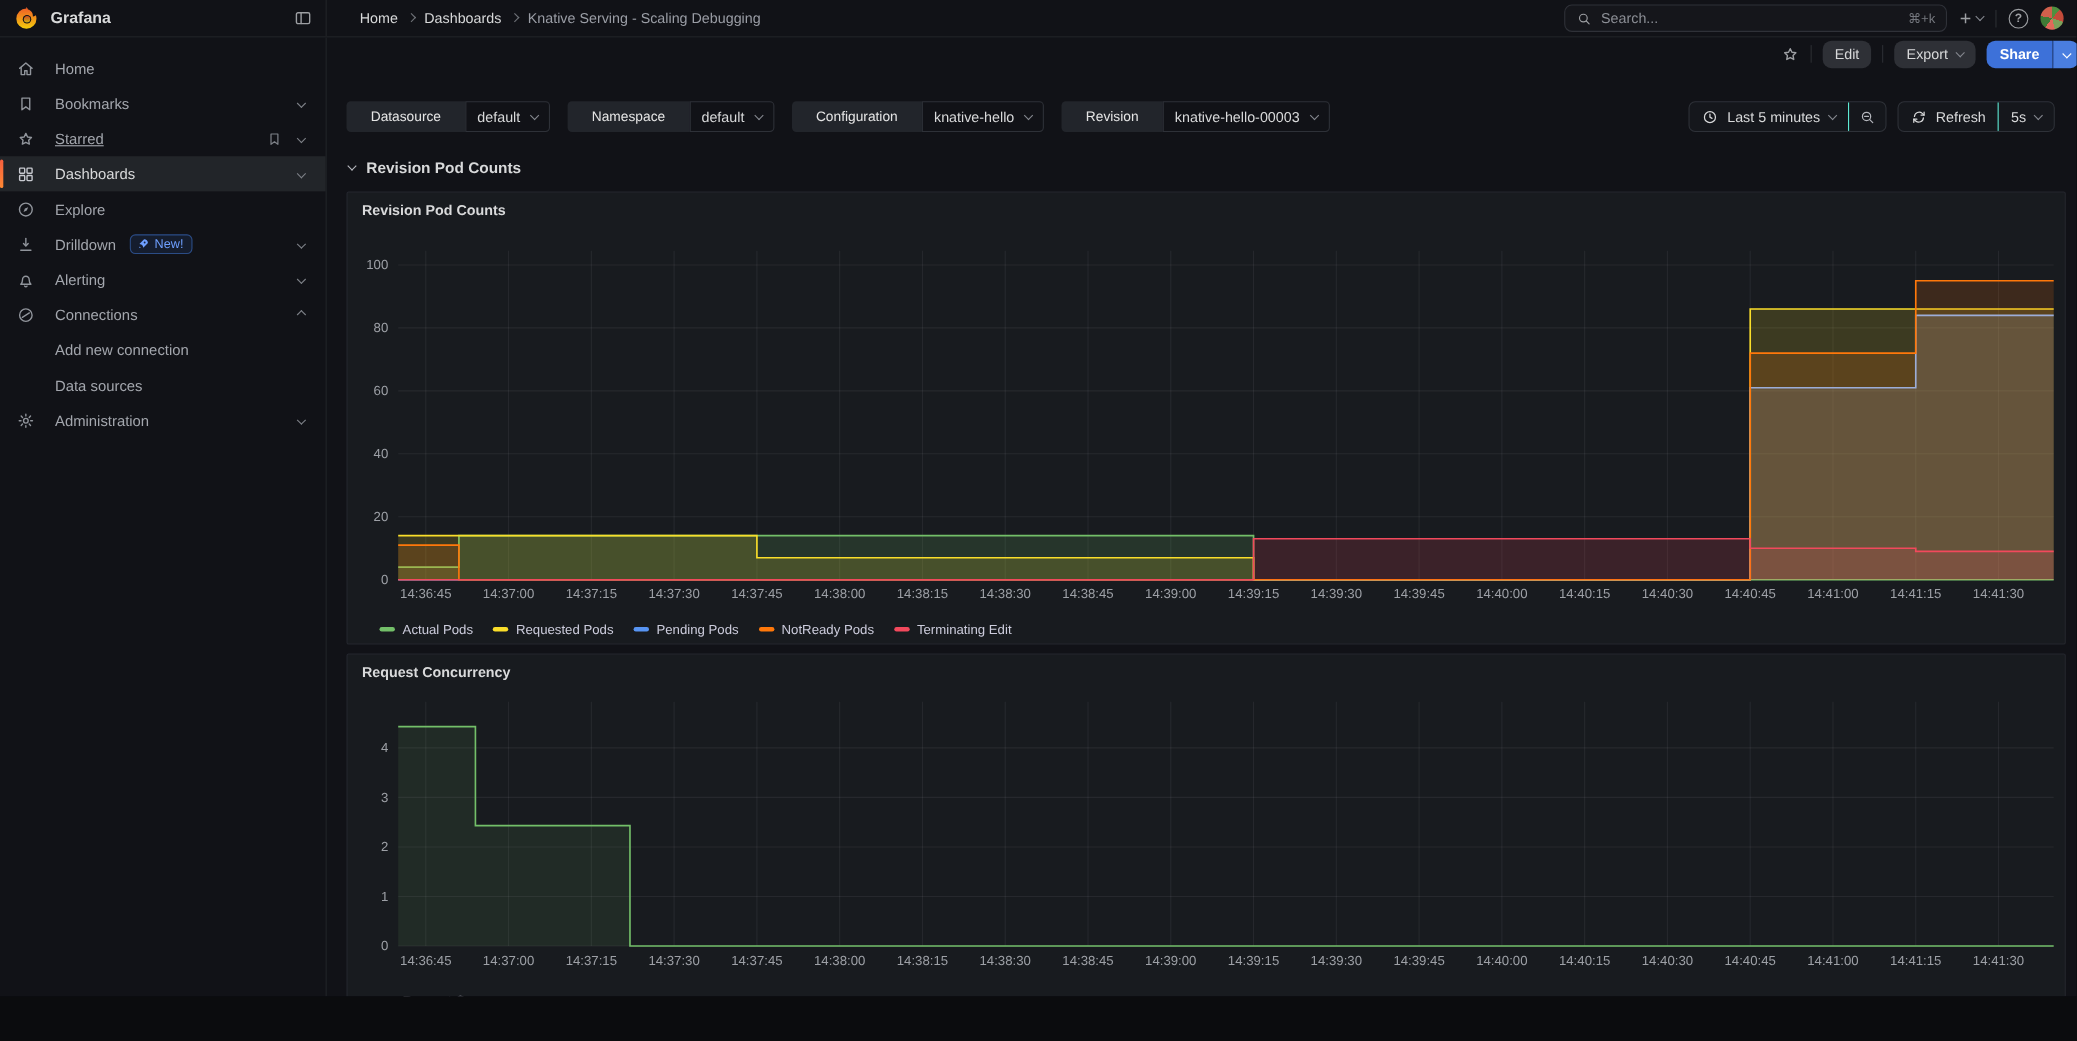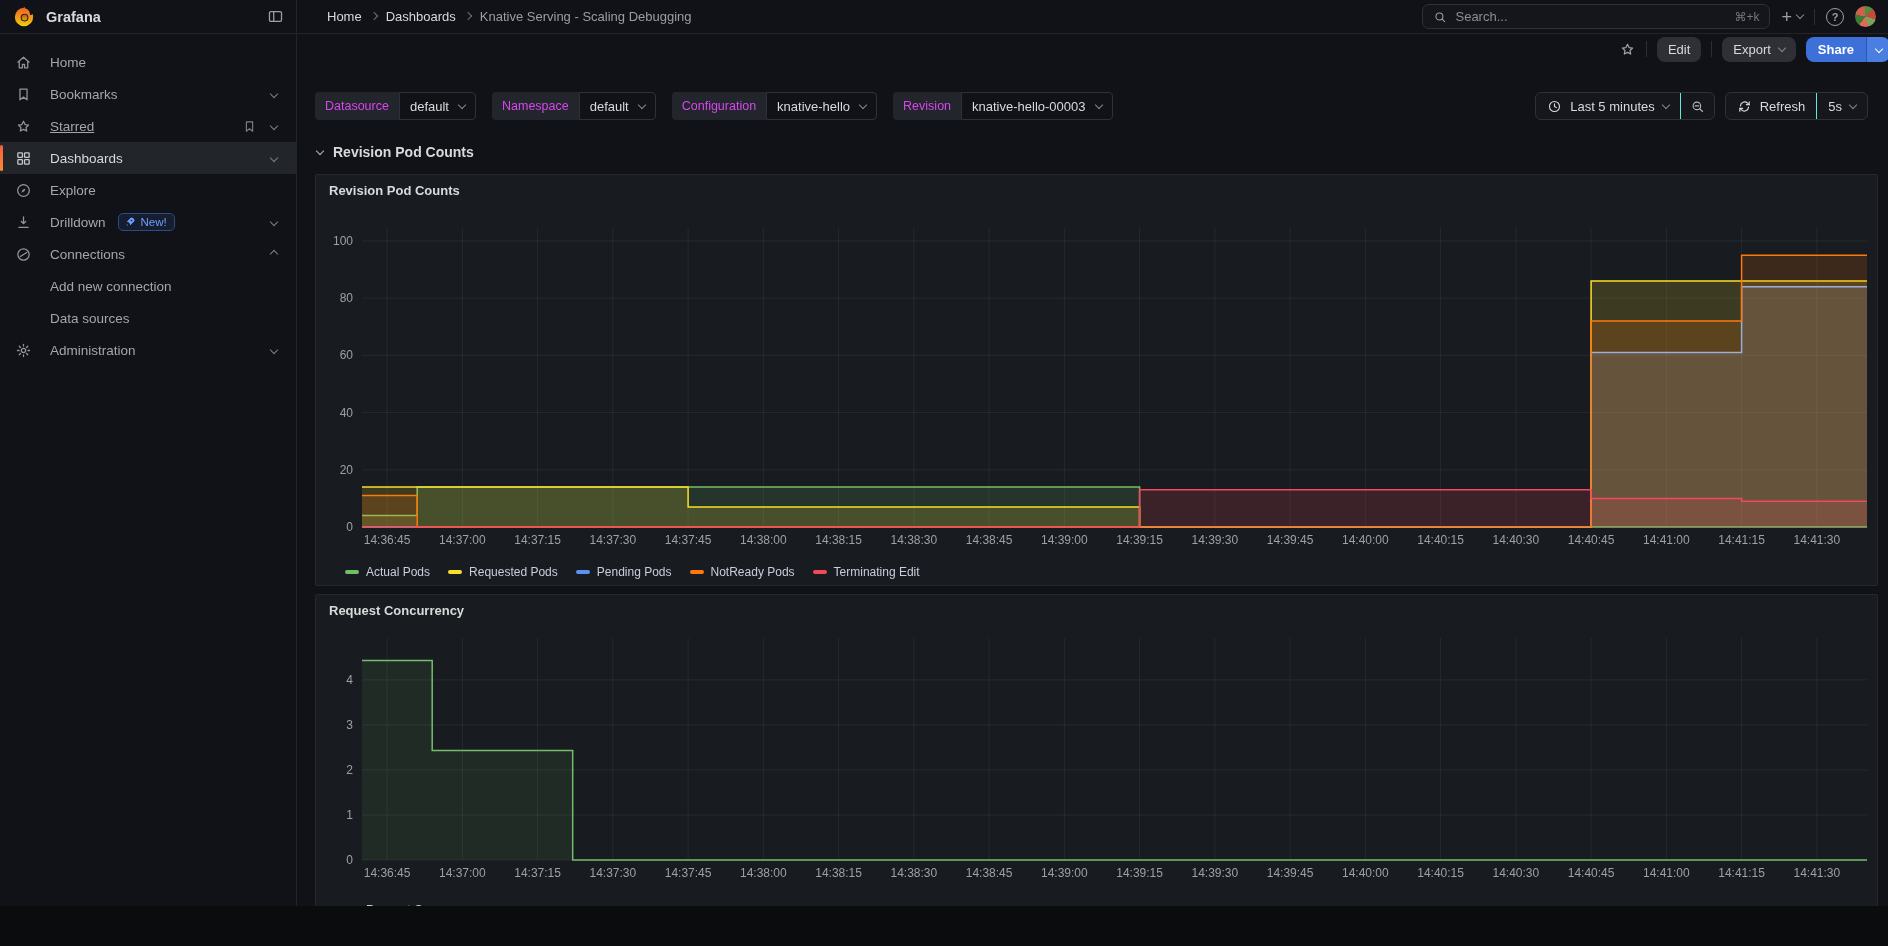--- a/index.html
+++ b/index.html
@@ -36,21 +36,21 @@
   
   .subnav { position:absolute; top:34px; left:297px; right:0; height:30px; display:flex; align-items:center; justify-content:flex-end; gap:10px; padding-right:12px; }
   .tool-btn { height:25px; display:flex; align-items:center; gap:8px; padding:0 11px; background:#2e3036; border:none; border-radius:8px; color:#d8d9da; font-size:13px; font-weight:500; cursor:pointer; }
   .share-group { display:flex; margin-right:-14px; }
   .share-main { height:25px; padding:0 12px; background:#3d71d9; border:none; border-radius:8px 0 0 8px; color:#fff; font-size:13px; font-weight:700; cursor:pointer; }
   .share-chev { width:24px; height:25px; background:#4a7ee0; border:none; border-left:1px solid #2c57af; border-radius:0 8px 8px 0; color:#fff; display:flex; align-items:center; justify-content:center; cursor:pointer; }
 
   
   .varbar { position:absolute; top:88px; left:297px; right:0; height:36px; display:flex; align-items:center; gap:16px; padding-left:18px; }
   .var { display:flex; height:28px; cursor:pointer; }
-  .var-label { background:#22252b; color:#d946ef; font-size:12.5px; font-weight:500; display:flex; align-items:center; padding:0 10px; border-radius:4px 0 0 4px; }
+  .var-label { background:#22252b; color:#e5e5e5; font-size:12.5px; font-weight:500; display:flex; align-items:center; padding:0 22px; border-radius:4px 0 0 4px; }
   .var-value { background:#111217; border:1px solid #2e3138; color:#d8d9da; font-size:13px; display:flex; align-items:center; gap:10px; padding:0 10px; border-radius:0 4px 4px 0; }
   .var-value .chev, .tool-btn .chev, .plus-group .chev, .seg .chev { color:#85888f; margin-top:-3px; }
   .time-controls { margin-left:auto; display:flex; gap:10px; padding-right:20px; }
   .btn-group { display:flex; height:28px; border:1px solid #2e3138; border-radius:6px; background:#15171c; overflow:hidden; }
   .seg { display:flex; align-items:center; gap:8px; padding:0 11px; font-size:13px; font-weight:500; color:#d8d9da; cursor:pointer; }
   .seg + .seg { border-left:1px solid #5eead4; }
   .seg.icon-only { padding:0 9px; color:#b4b6bc; }
 
   
   .sidebar { position:absolute; top:34px; left:0; bottom:0; width:297px; background:#111217; border-right:1px solid #222429; padding-top:12px; z-index:20; }
@@ -301,20 +301,32 @@
         </span>
       <span class="s-label">Drilldown</span>
       <span class="new-badge">
         <svg width="12" height="12" viewBox="0 0 24 24">
             <path d="M14 3c4 0 7 3 7 7l-8.5 8.5-1-3.5-2.5-2.5-3.5-1z"></path>
             <circle cx="15" cy="9" r="1.7" fill="#16233f"></circle>
             <path d="M5 19l3-.7L6 16z"></path>
           </svg>
         <span>New!</span>
       </span>
+      <span class="tail">
+          <span class="chev"></span>
+        </span>
+    </div>
+    <div class="side-item">
+      <span class="s-icon">
+          <svg class="ic" width="17" height="17" viewBox="0 0 24 24" stroke-width="1.6">
+            <path d="M5.5 17.5h13c-1.5-1.4-2.2-3.2-2.2-5.9a4.3 4.3 0 0 0-8.6 0c0 2.7-.7 4.5-2.2 5.9z"></path>
+            <path d="M10.5 20a1.8 1.8 0 0 0 3 0"></path>
+          </svg>
+        </span>
+      <span class="s-label">Alerting</span>
       <span class="tail">
           <span class="chev"></span>
         </span>
     </div>
     <div class="side-item">
       <span class="s-icon">
           <svg class="ic" width="17" height="17" viewBox="0 0 24 24">
             <circle cx="12" cy="12" r="8"></circle>
             <path d="M7.5 14.8l9-5.6"></path>
           </svg>

